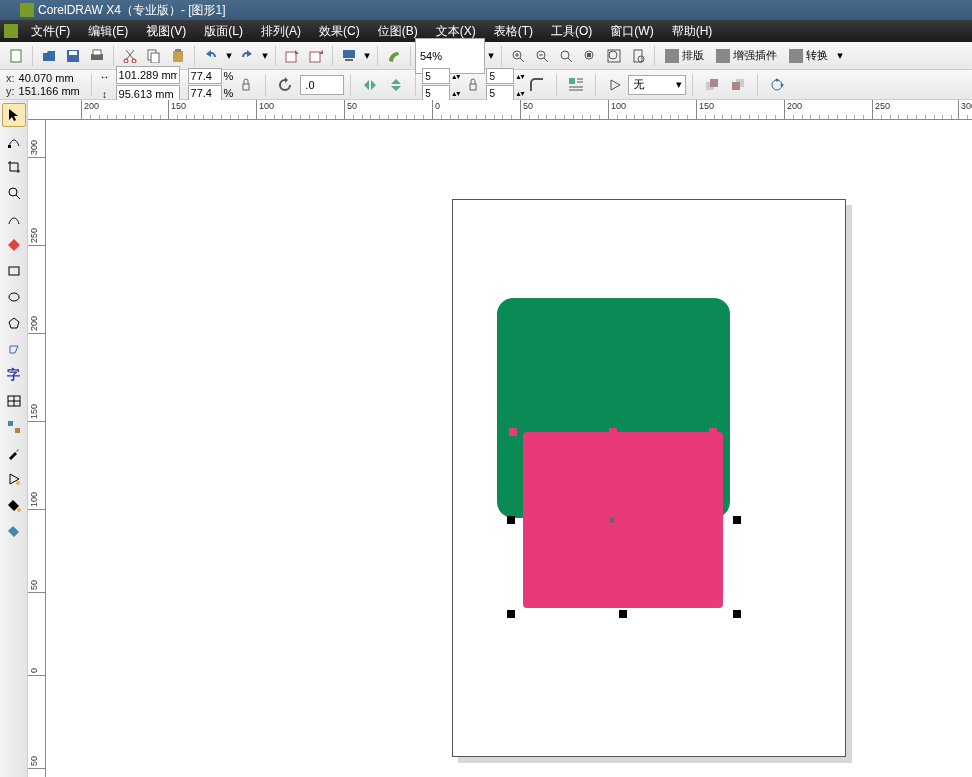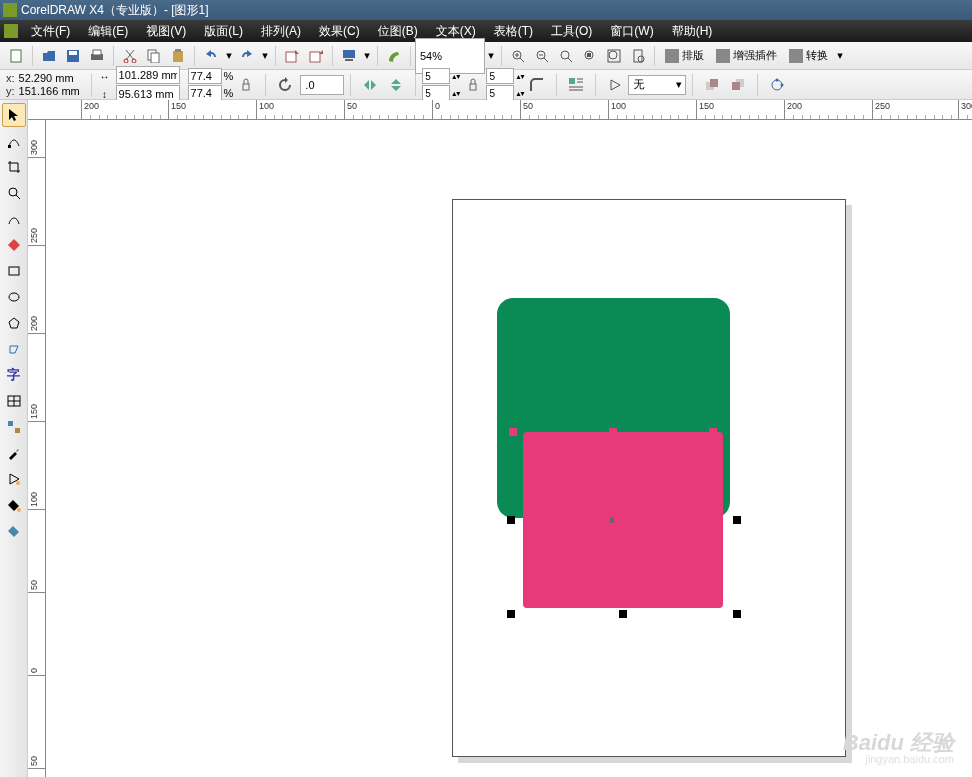--- a/index.html
+++ b/index.html
@@ -1,19 +1,19 @@
 <!DOCTYPE html>
 <html><head>
 <meta charset="utf-8">
 <style>
 * { margin: 0; padding: 0; box-sizing: border-box; font-family: "Microsoft YaHei", Tahoma, sans-serif; }
 body { background: #fff; width: 972px; height: 777px; overflow: hidden; position: relative; }
 
 
-.title-bar { background: linear-gradient(#4a6a8a, #3a5a7a); height: 20px; display: flex; align-items: center; padding: 0 3px; color: #fff; font-size: 12px; }
+.title-bar { background: linear-gradient(#4a6a8a, #3a5a7a); height: 20px; display: flex; align-items: center; padding: 0 20px; color: #fff; font-size: 12px; }
 .title-bar .app-icon { width: 14px; height: 14px; background: #7a9a2a; margin-right: 4px; }
 
 
 .menu-bar { background: linear-gradient(#3a3a3a, #1a1a1a); height: 22px; display: flex; align-items: center; padding: 0 2px; color: #fff; font-size: 12px; }
 .menu-bar .app-icon { width: 14px; height: 14px; background: #7a9a2a; margin: 0 4px 0 2px; }
 .menu-bar .menu-item { padding: 0 9px; cursor: default; }
 
 
 .toolbar { background: linear-gradient(#f8f8f8, #e8e8e8); border-bottom: 1px solid #ccc; height: 28px; display: flex; align-items: center; padding: 0 4px; font-size: 11px; }
 .toolbar .sep { width: 1px; height: 20px; background: #ccc; margin: 0 4px; }
@@ -237,21 +237,21 @@
       <span class="ric"></span>
       <span>转换</span>
     </div>
   <div class="tb-btn" style="width:10px">▾</div>
 </div>
 
 <div class="propbar">
   <div class="stack">
     <div class="stackh">
         <span class="coord-label">x:</span>
-        <span class="coord-val">52.290 mm</span>
+        <span class="coord-val">40.070 mm</span>
       </div>
     <div class="stackh">
         <span class="coord-label">y:</span>
         <span class="coord-val">151.166 mm</span>
       </div>
   </div>
   <div class="sep"></div>
   <div class="stack">
     <div class="stackh">
         <span class="dim-icon">↔</span>
@@ -592,18 +592,14 @@
     <div class="handle pink" style="left:563px;top:308px"></div>
     <div class="handle pink" style="left:663px;top:308px"></div>
     <div class="center-x" style="left:563px;top:395px">×</div>
 
     <div class="handle" style="left:461px;top:396px"></div>
     <div class="handle" style="left:687px;top:396px"></div>
     <div class="handle" style="left:461px;top:490px"></div>
     <div class="handle" style="left:573px;top:490px"></div>
     <div class="handle" style="left:687px;top:490px"></div>
 
-    <div class="watermark">
-      <span>Baidu 经验</span>
-      <span class="sub">jingyan.baidu.com</span>
-    </div>
   </div>
 </div>
 
 </body></html>

